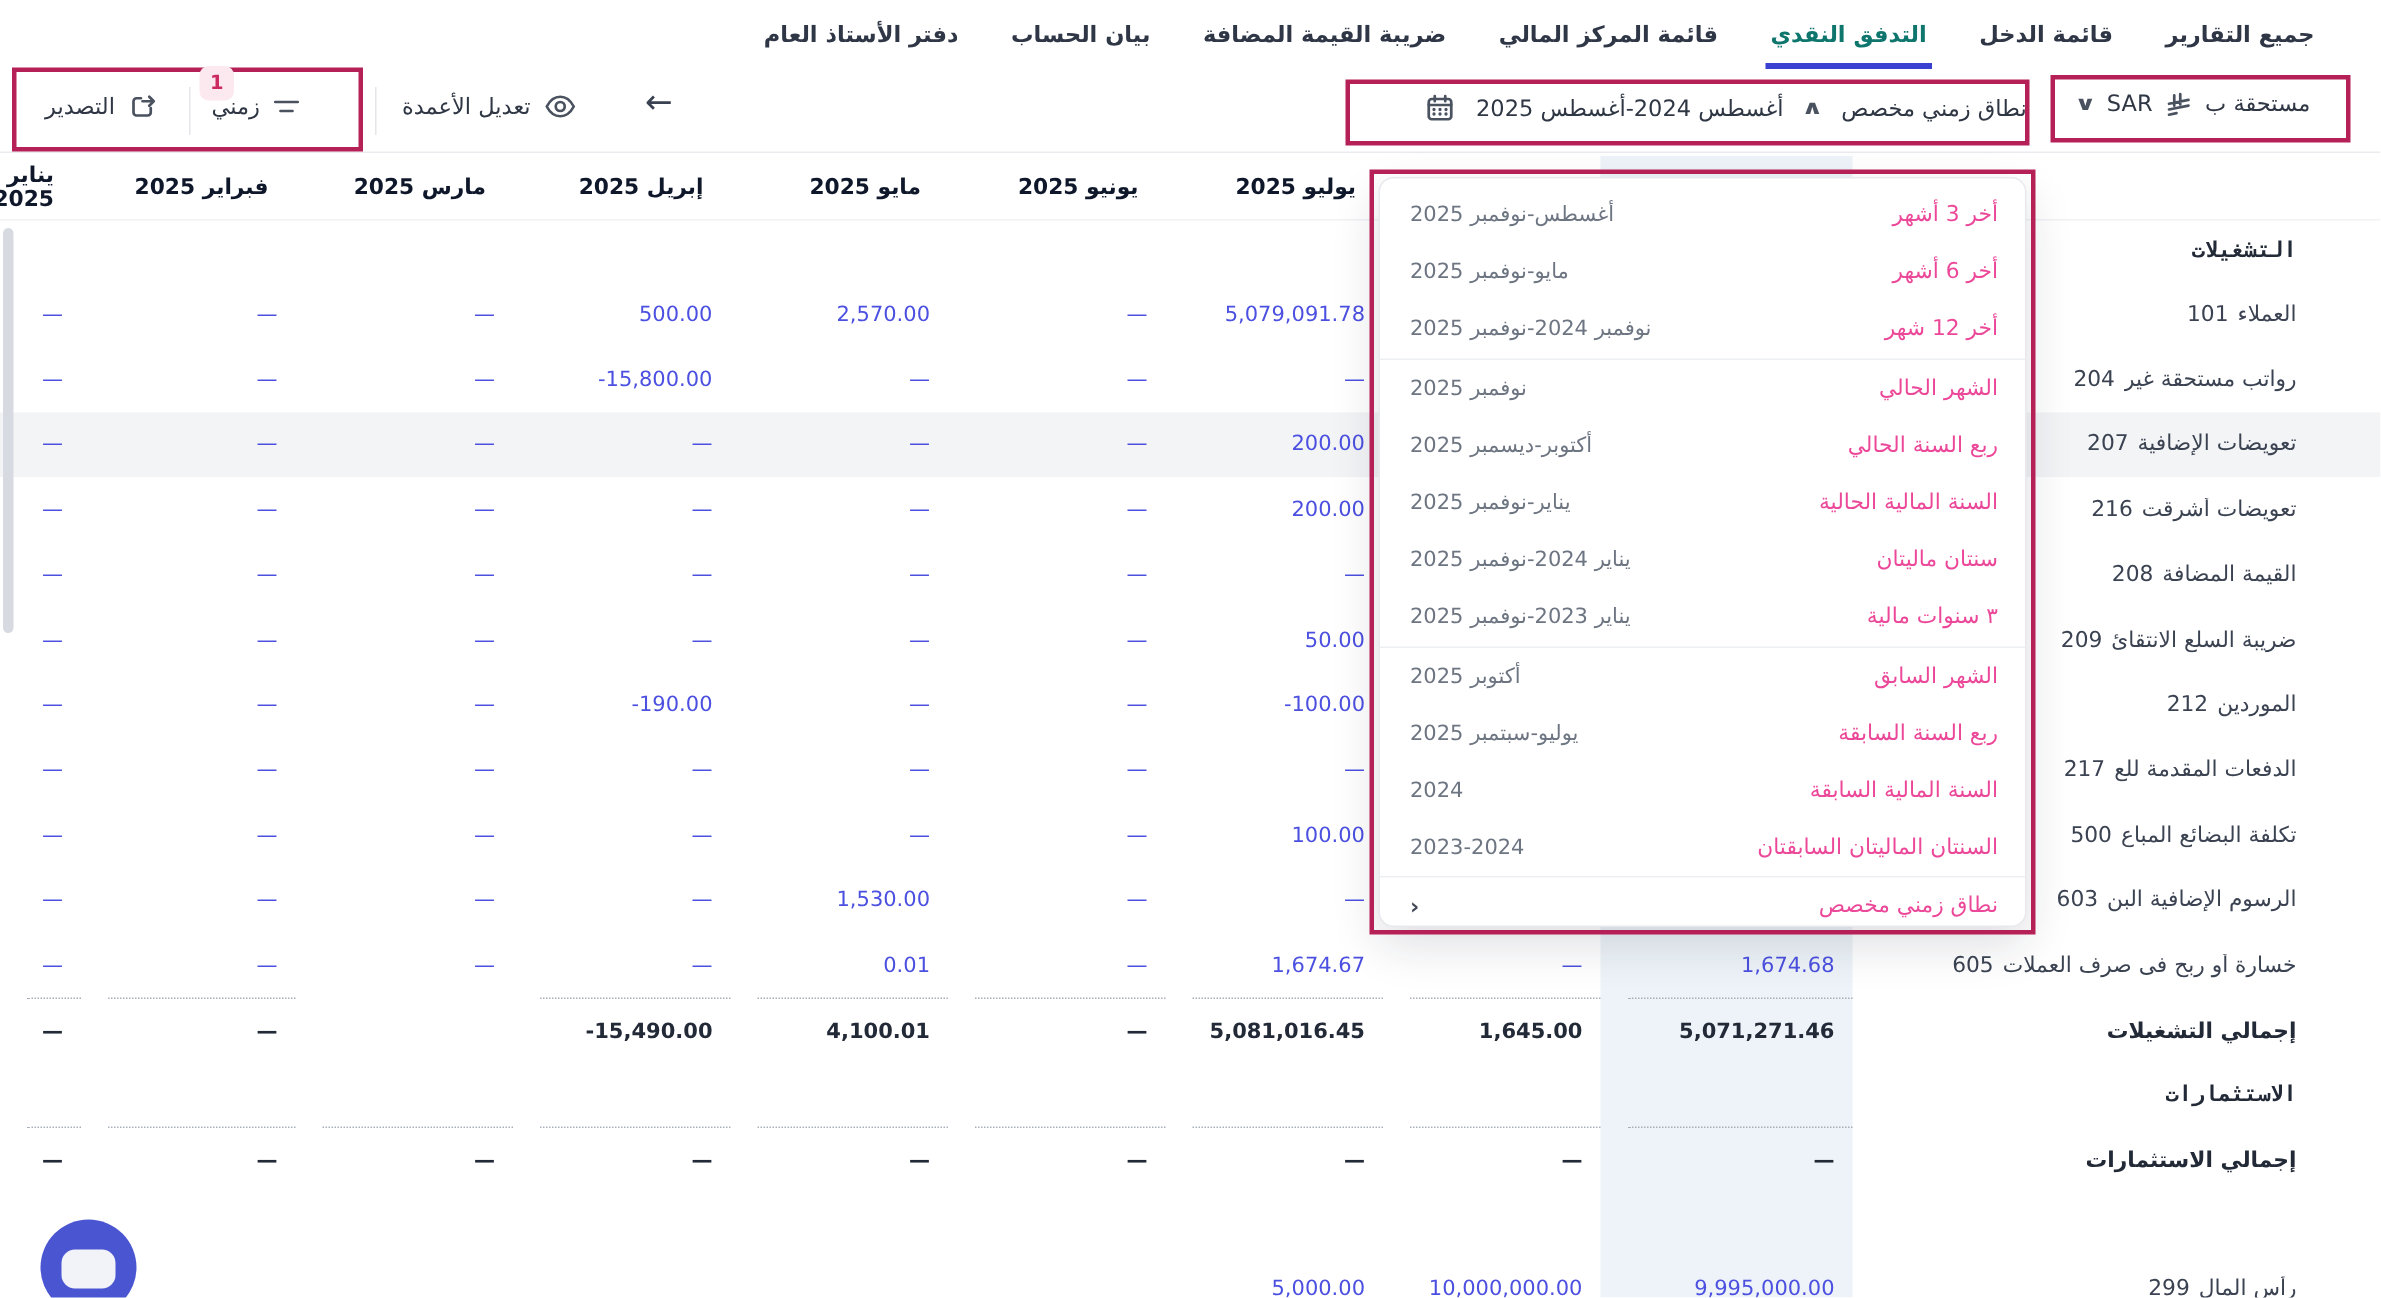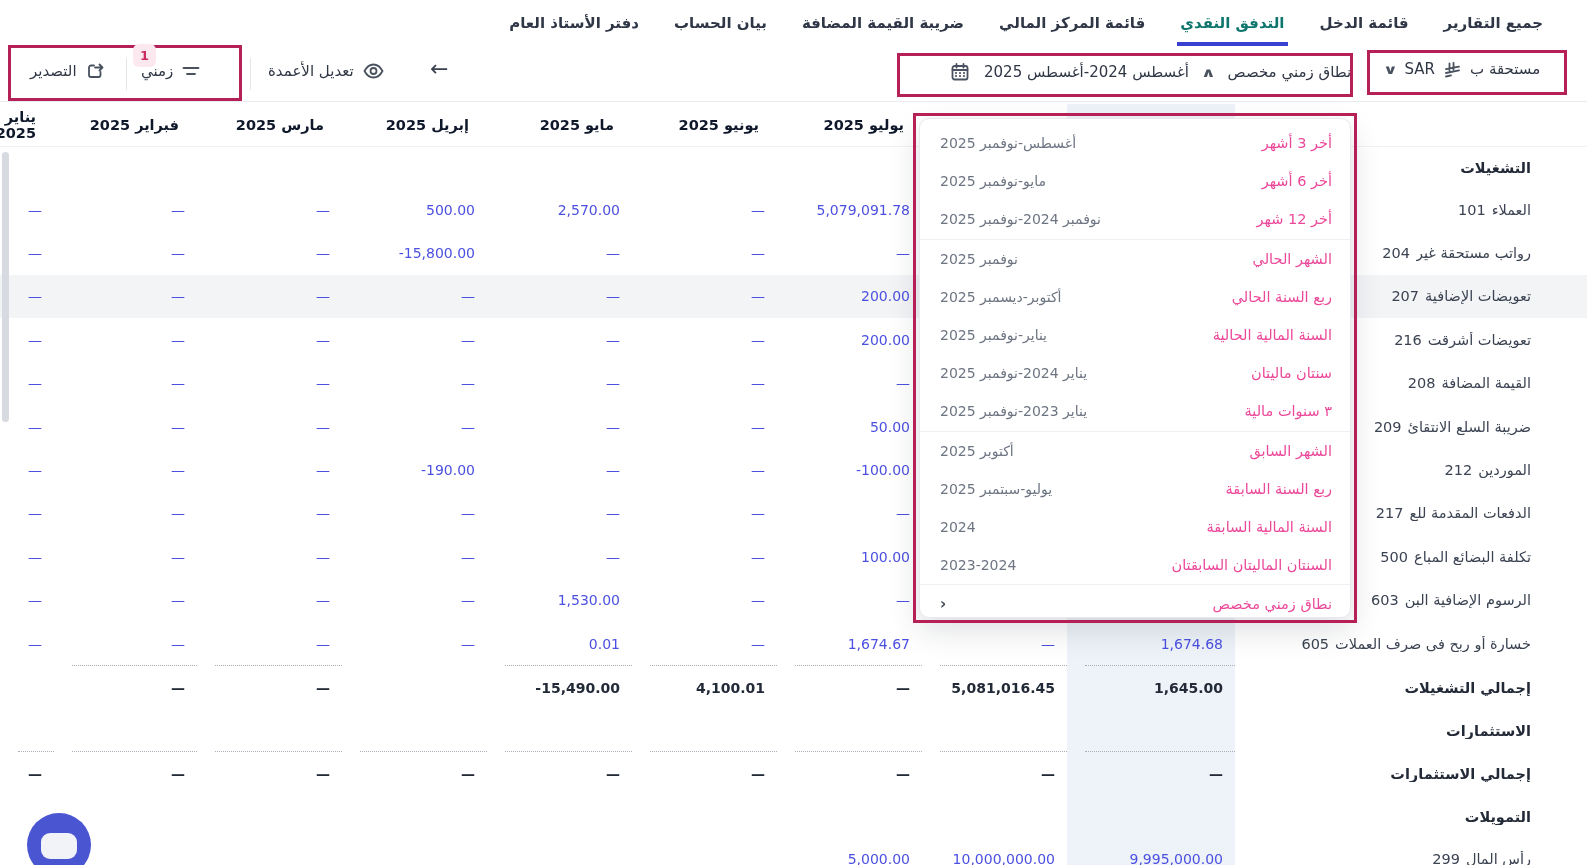--- a/index.html
+++ b/index.html
@@ -49,21 +49,21 @@
   .cell { display:flex; align-items:center; justify-content:flex-start;
     padding-right:12px; overflow:hidden; }
   .num { direction:ltr; unicode-bidi:isolate; font-size:14px; }
   .cell-label { padding-right:56px; gap:6px; white-space:nowrap; }
   .lname { overflow:hidden; flex:0 1 auto; }
   .trow.account { height:43.4px; }
   .trow.account .num { color:#4c50e0; font-weight:500; }
   .trow.account .cell-label { font-size:14.5px; color:#3b4352; font-weight:500; }
   .trow.highlight { background:#f3f4f6; }
   .trow.section { height:41px; }
-  .trow.section .cell-label { font-size:14.5px; font-weight:700; color:#232a37; }
+  .trow.section .cell-label { font-size:14.5px; font-weight:700; color:#232a37;font-family:Liberation Mono, monospace; }
   .trow.total { height:45px; }
   .trow.total .num { font-weight:700; color:#232a37; }
   .trow.total .cell-label { font-size:14.5px; font-weight:700; color:#232a37; }
   .trow.total .cell:not(.cell-label) { border-top:1px dotted #a9afb8; margin-left:18px; }
   .sec-invest { height:48px; }
   .sec-finance { height:40px; }
   .total-col-bg { position:absolute; left:1067px; top:104px; width:168px; height:761px;
     background:#edf3f8; z-index:0; }
 
   
@@ -512,20 +512,23 @@
       </div>
       <div class="cell">
         <span class="num">—</span>
       </div>
     </div>
     <div class="grid-row trow total">
       <div class="cell cell-label">
         <span class="lname">إجمالي التشغيلات</span>
       </div>
       <div class="cell">
+        <span class="num">5,071,271.46</span>
+      </div>
+      <div class="cell">
         <span class="num">1,645.00</span>
       </div>
       <div class="cell">
         <span class="num">5,081,016.45</span>
       </div>
       <div class="cell">
         <span class="num">—</span>
       </div>
       <div class="cell">
         <span class="num">4,100.01</span>
@@ -581,23 +584,20 @@
         <span class="num">—</span>
       </div>
       <div class="cell">
         <span class="num">—</span>
       </div>
       <div class="cell">
         <span class="num">—</span>
       </div>
     </div>
     <div class="grid-row trow section sec-finance">
-      <div class="cell cell-label">
-        <span class="lname">التمويلات</span>
-      </div>
       <div class="cell" style="border-top: none;"></div>
       <div class="cell" style="border-top: none;"></div>
       <div class="cell" style="border-top: none;"></div>
       <div class="cell" style="border-top: none;"></div>
       <div class="cell" style="border-top: none;"></div>
       <div class="cell" style="border-top: none;"></div>
       <div class="cell" style="border-top: none;"></div>
       <div class="cell" style="border-top: none;"></div>
       <div class="cell" style="border-top: none;"></div>
     </div>

